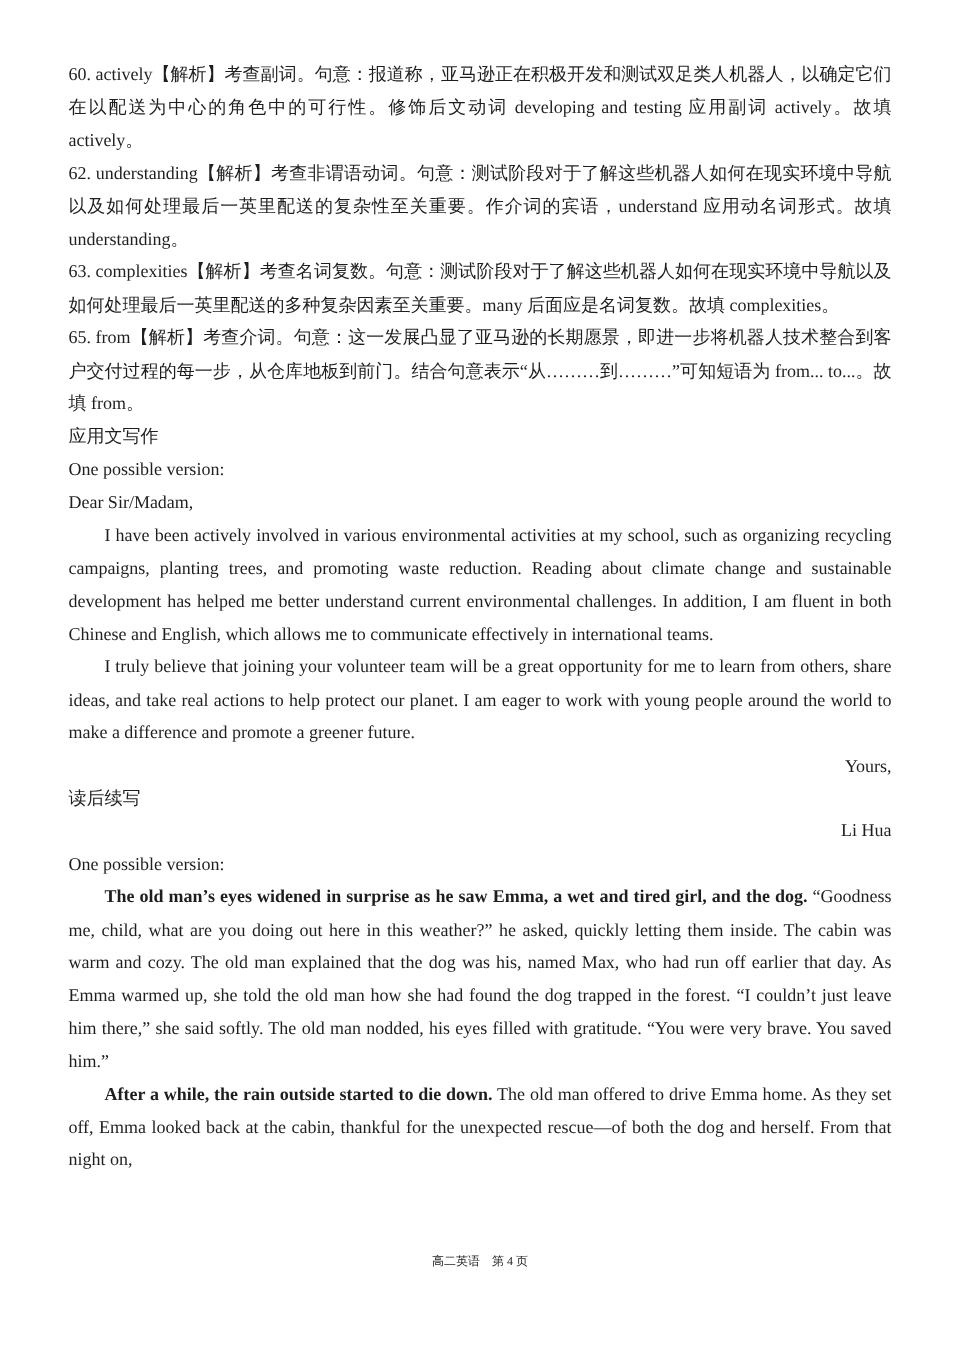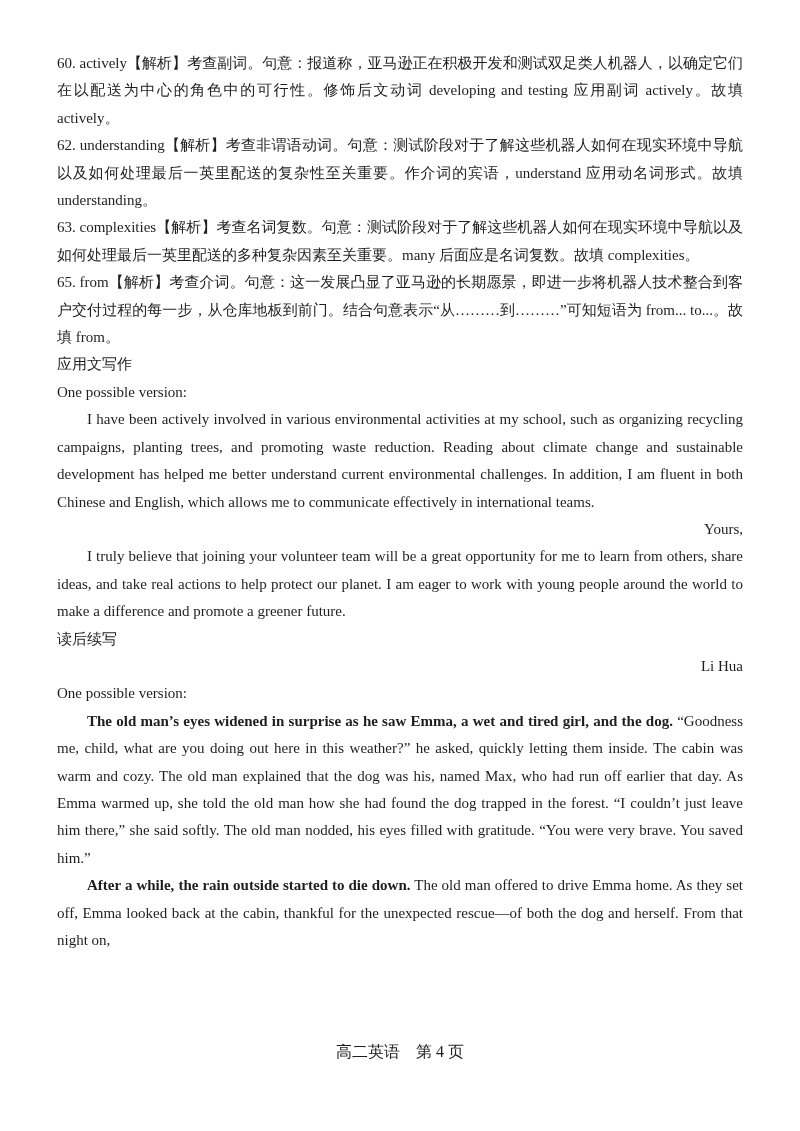--- a/index.html
+++ b/index.html
@@ -34,21 +34,21 @@
     text-indent: 0;
   }
   .tag { font-weight: normal; font-style: normal; }
   .bi { font-weight: bold; }
   .footer {
     position: absolute;
     top: 1042px;
     left: 0;
     width: 800px;
     text-align: center;
-    font-size: 16px;
+    font-size: 10px;
     line-height: 20px;
     color: #1e1e1e;
   }
 </style>
 </head>
 <body>
 
 <div class="content">
 
 
@@ -57,23 +57,24 @@
 
   <p class="para"><span>62. understanding</span><span class="tag">【解析】</span><span>考查非谓语动词。句意：测试阶段对于了解这些机器人如何在现实环境中导航以及如何处理最后一英里配送的复杂性至关重要。作介词的宾语，understand 应用动名词形式。故填 understanding。</span></p>
 
   <p class="para"><span>63. complexities</span><span class="tag">【解析】</span><span>考查名词复数。句意：测试阶段对于了解这些机器人如何在现实环境中导航以及如何处理最后一英里配送的多种复杂因素至关重要。many 后面应是名词复数。故填 complexities。</span></p>
 
 
   <p class="para"><span>65. from</span><span class="tag">【解析】</span><span>考查介词。句意：这一发展凸显了亚马逊的长期愿景，即进一步将机器人技术整合到客户交付过程的每一步，从仓库地板到前门。结合句意表示“从………到………”可知短语为 from... to...。故填 from。</span></p>
 
   <p class="para">应用文写作</p>
   <p class="para">One possible version:</p>
+  <p class="para">Dear Sir/Madam,</p>
   <p class="para indent">I have been actively involved in various environmental activities at my school, such as organizing recycling campaigns, planting trees, and promoting waste reduction. Reading about climate change and sustainable development has helped me better understand current environmental challenges. In addition, I am fluent in both Chinese and English, which allows me to communicate effectively in international teams.</p>
+  <p class="para indent">I truly believe that joining your volunteer team will be a great opportunity for me to learn from others, share ideas, and take real actions to help protect our planet. I am eager to work with young people around the world to make a difference and promote a greener future.</p>
   <p class="para right">Yours,</p>
-  <p class="para indent">I truly believe that joining your volunteer team will be a great opportunity for me to learn from others, share ideas, and take real actions to help protect our planet. I am eager to work with young people around the world to make a difference and promote a greener future.</p>
   <p class="para">读后续写</p>
 
   <p class="para right">Li Hua</p>
   <p class="para">One possible version:</p>
 
   <p class="para indent"><span class="bi">The old man’s eyes widened in surprise as he saw Emma, a wet and tired girl, and the dog.</span><span> “Goodness me, child, what are you doing out here in this weather?” he asked, quickly letting them inside. The cabin was warm and cozy. The old man explained that the dog was his, named Max, who had run off earlier that day. As Emma warmed up, she told the old man how she had found the dog trapped in the forest. “I couldn’t just leave him there,” she said softly. The old man nodded, his eyes filled with gratitude. “You were very brave. You saved him.”</span></p>
 
   <p class="para indent"><span class="bi">After a while, the rain outside started to die down.</span><span> The old man offered to drive Emma home. As they set off, Emma looked back at the cabin, thankful for the unexpected rescue—of both the dog and herself. From that night on,</span></p>
 
 </div>

